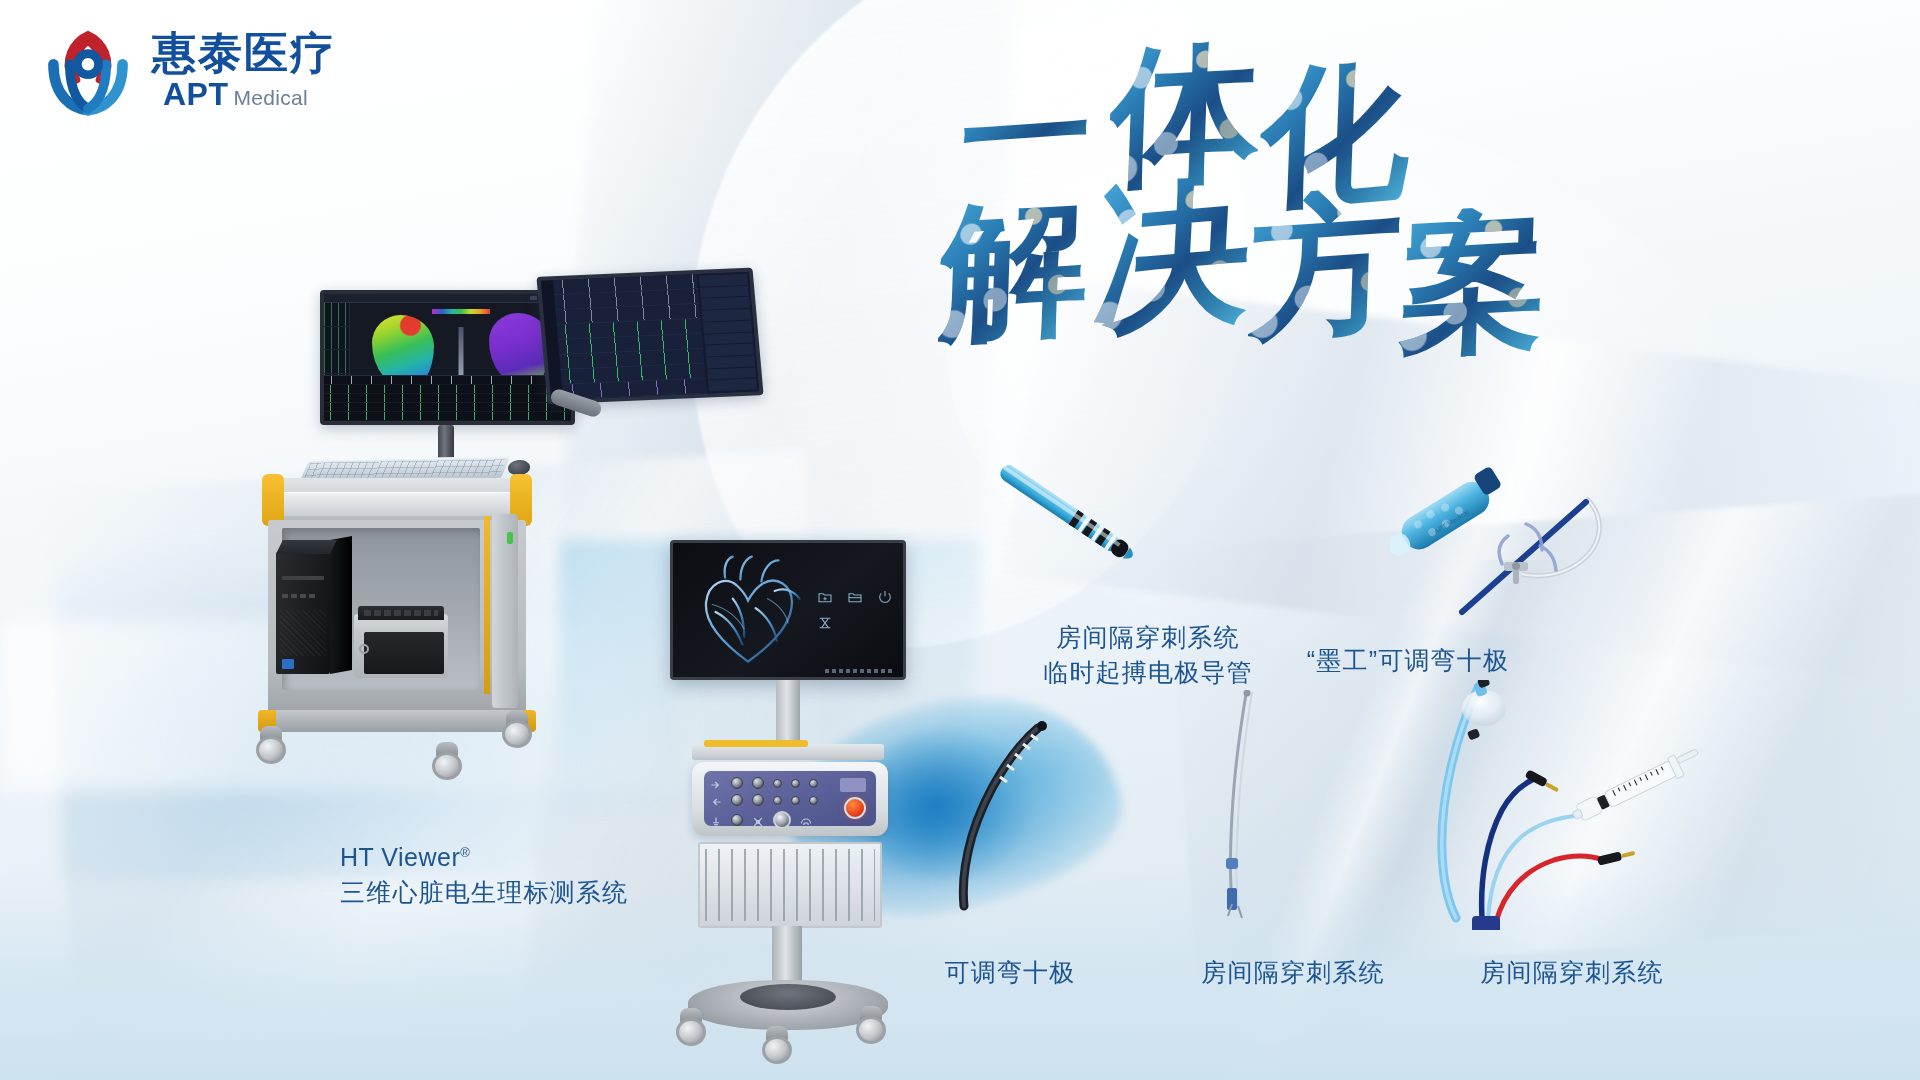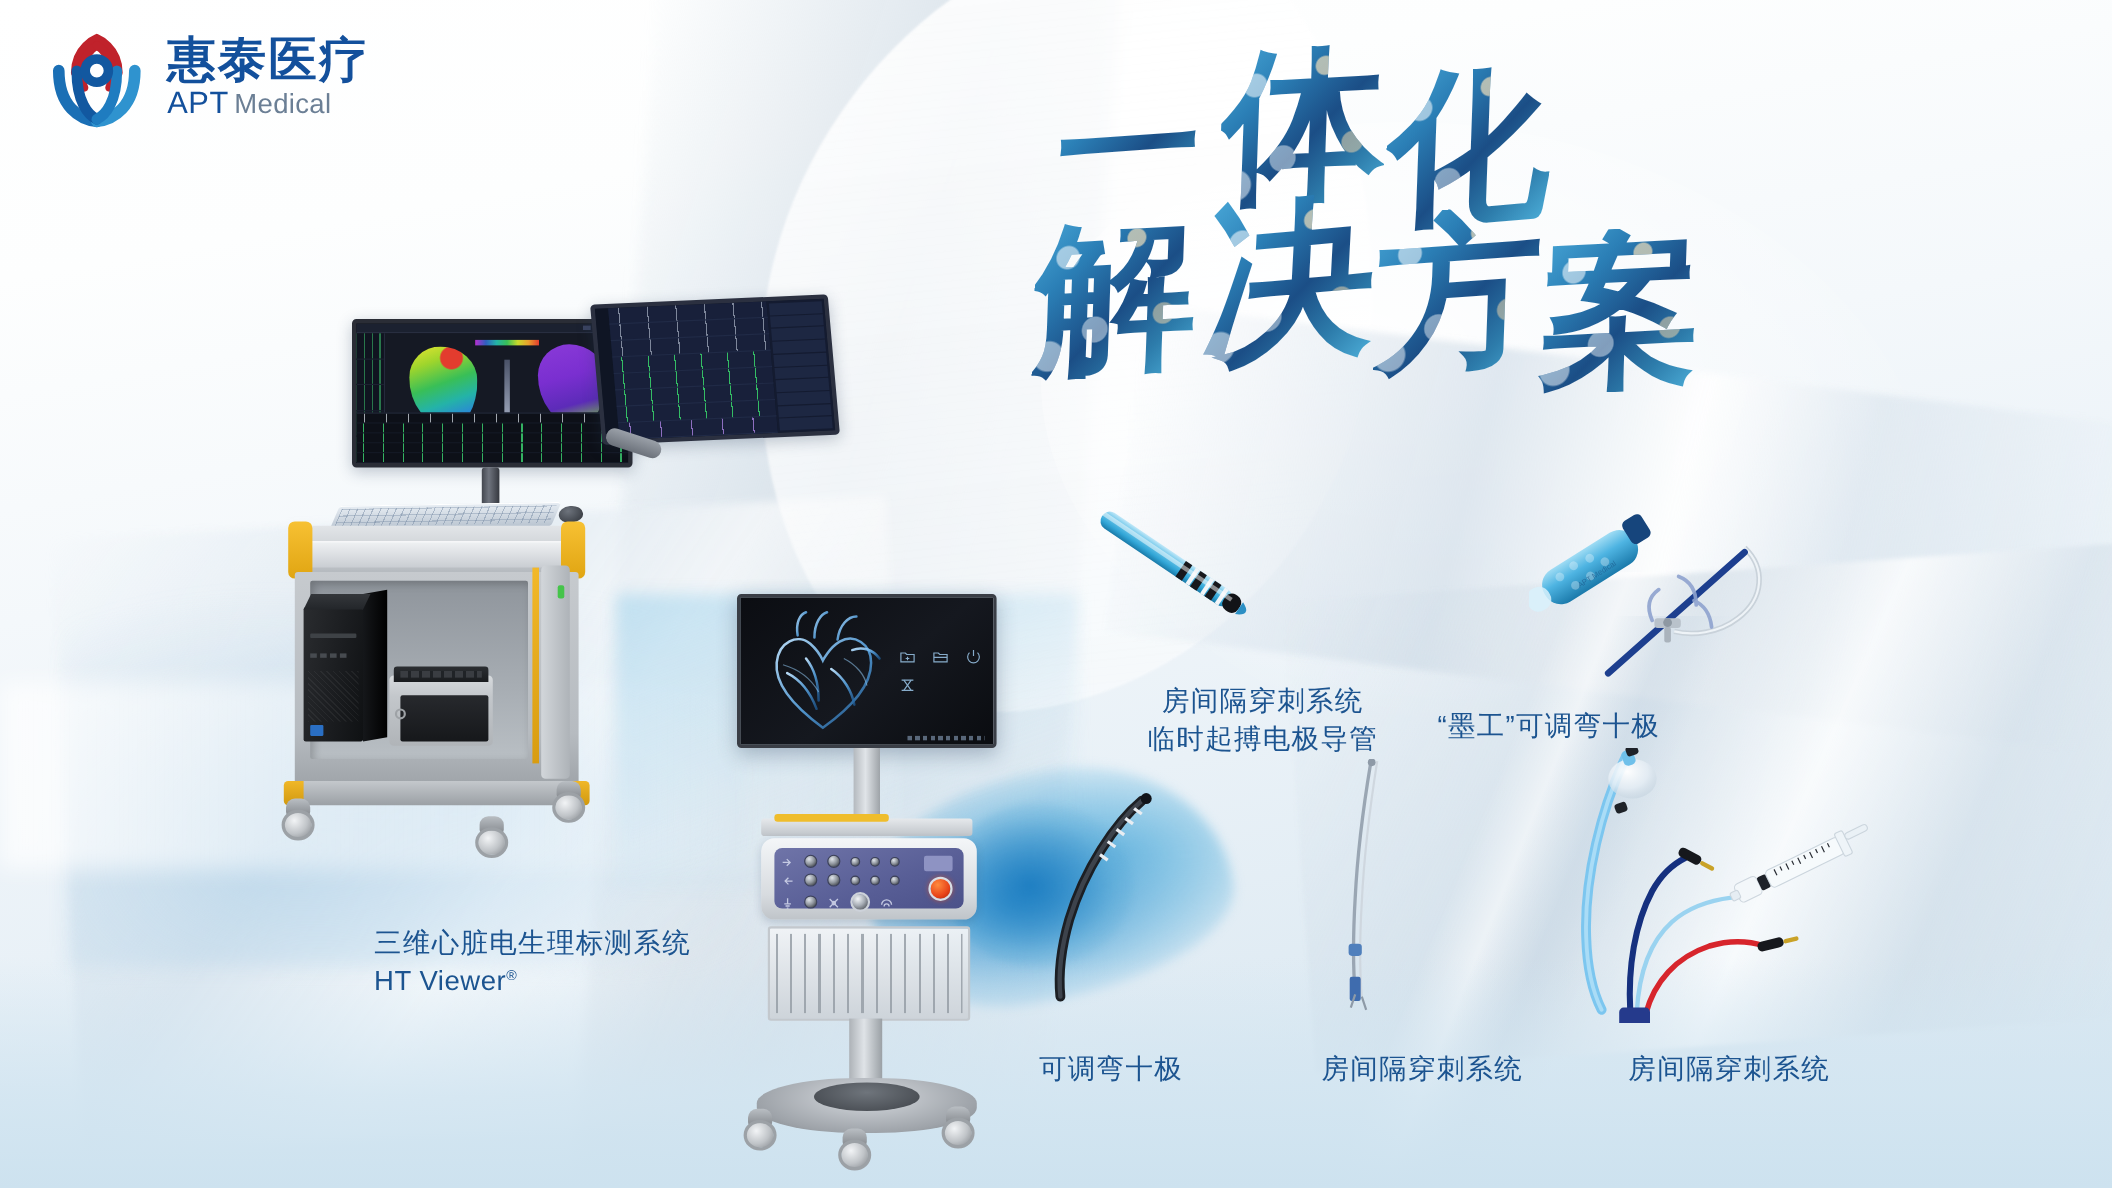--- a/index.html
+++ b/index.html
@@ -107,22 +107,22 @@
   
   #logo { position:absolute; left:40px; top:22px; display:flex; align-items:center; gap:16px; }
   .logo-mark { width:96px; height:96px; position:relative; }
   .logo-text { display:flex; flex-direction:column; gap:2px; }
   .logo-cn {
     font-size:44px; font-weight:700; color:#13509c; letter-spacing:2px;
     line-height:1.05;
     text-align:center;
   }
   .logo-en { display:flex; align-items:baseline; gap:5px; line-height:1; }
-  .logo-en .apt { font-size:28px; font-weight:400; color:#13509c; letter-spacing:.5px; }
-  .logo-en .med { font-size:25px; font-weight:400; color:#6b7f95; letter-spacing:.3px; }
+  .logo-en .apt { font-size:32px; font-weight:700; color:#13509c; letter-spacing:.5px;margin-left:11px; }
+  .logo-en .med { font-size:21px; font-weight:400; color:#6b7f95; letter-spacing:.3px; }
 
   
   #headline {
     position:absolute; left:960px; top:30px; width:700px; height:320px;
   }
   .cal-char {
     position:absolute;
     font-family: "DejaVu Serif", "Liberation Serif", serif;
     font-weight:700;
     color:#1b5f97;
@@ -571,24 +571,24 @@
         <span class="fork"></span>
         <span class="wheel"></span>
       </div>
     <div class="caster c3">
         <span class="fork"></span>
         <span class="wheel"></span>
       </div>
   </div>
 
   <div class="label" style="left:340px; top:840px;">
-    <div>三维心脏电生理标测系统</div>
     <div>
       <span class="en">HT Viewer</span><sup>®</sup>
     </div>
+    <div>三维心脏电生理标测系统</div>
   </div>
 
   <div id="cart2">
     <div class="heart-screen">
       <div class="heart-glow">
         <svg viewBox="0 0 130 130" width="124" height="124" aria-hidden="true">
           <defs>
             <linearGradient id="hg" x1="0" y1="0" x2="1" y2="1">
               <stop offset="0%" stop-color="#bfe3ff" stop-opacity=".95"></stop>
               <stop offset="55%" stop-color="#5aa8e8" stop-opacity=".85"></stop>

